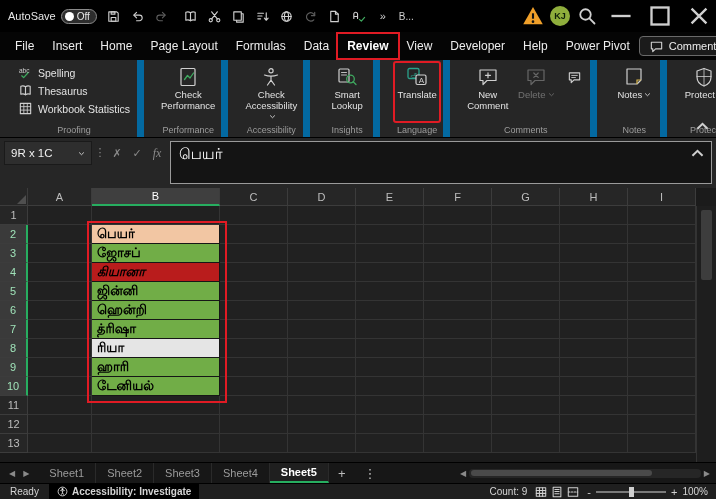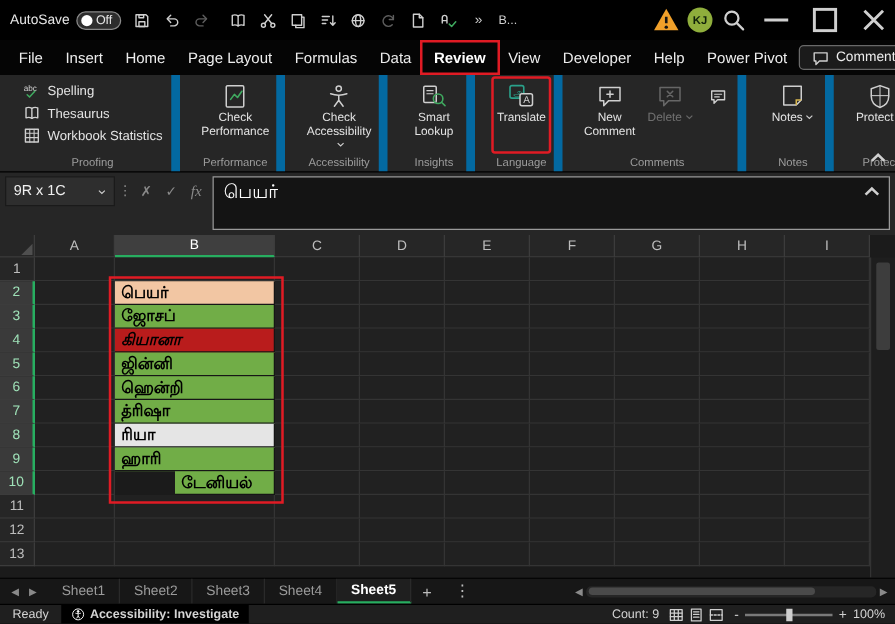--- a/index.html
+++ b/index.html
@@ -645,21 +645,21 @@
         <div class="cell filled" style="background: rgb(113, 173, 71);">ஹாரி</div>
         <div class="cell"></div>
         <div class="cell"></div>
         <div class="cell"></div>
         <div class="cell"></div>
         <div class="cell"></div>
         <div class="cell"></div>
         <div class="cell"></div>
         <div class="gh row sel">10</div>
         <div class="cell"></div>
-        <div class="cell filled" style="background: rgb(113, 173, 71); margin-left: 48px;">டேனியல்</div>
+        <div class="cell filled" style="background: rgb(113, 173, 71);">டேனியல்</div>
         <div class="cell"></div>
         <div class="cell"></div>
         <div class="cell"></div>
         <div class="cell"></div>
         <div class="cell"></div>
         <div class="cell"></div>
         <div class="cell"></div>
         <div class="gh row">11</div>
         <div class="cell"></div>
         <div class="cell"></div>

